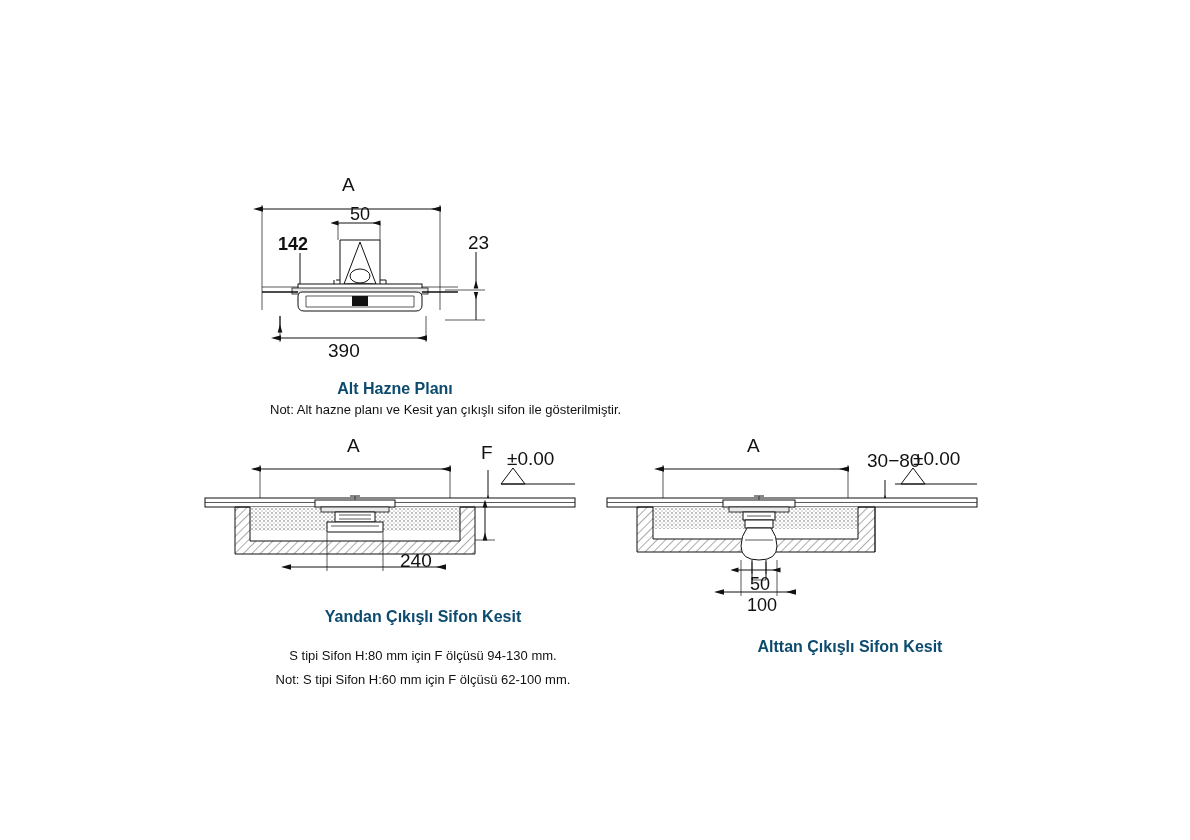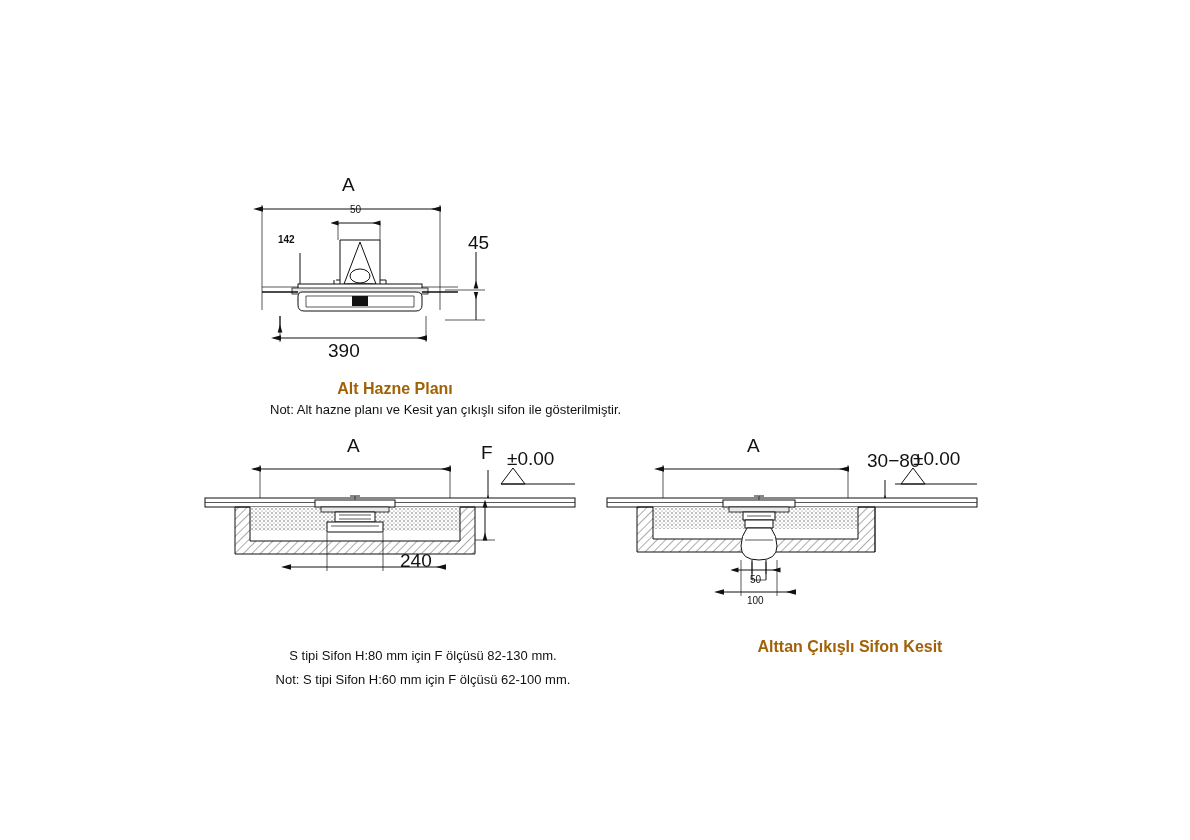--- a/index.html
+++ b/index.html
@@ -21,39 +21,39 @@
     background: #fff;
   }
   .view {
     position: absolute;
   }
   .caption {
     position: absolute;
     text-align: center;
     font-size: 16px;
     font-weight: bold;
-    color: #a16207;
+    color: #0c4a6e;
     white-space: nowrap;
   }
   .note {
     position: absolute;
     text-align: center;
     font-size: 13px;
     color: #111;
     white-space: nowrap;
     font-weight: normal;
   }
   .dim-label {
     position: absolute;
     font-size: 15px;
     color: #111;
     white-space: nowrap;
   }
   .dim-label.mid {
-    font-size: 10px;
+    font-size: 18px;
   }
   .dim-label.big {
     font-size: 19px;
   }
   svg {
     display: block;
     overflow: visible;
   }
   .ln {
     stroke: #111;
@@ -168,21 +168,21 @@
         <line class="ln" x1="40" y1="158" x2="186" y2="158" marker-start="url(#arr)" marker-end="url(#arr)"></line>
         <line class="ln-thin" x1="40" y1="136" x2="40" y2="162"></line>
         <line class="ln-thin" x1="186" y1="136" x2="186" y2="162"></line>
         <line class="ln" x1="40" y1="136" x2="40" y2="152" marker-end="url(#arrS)"></line>
       </g>
     </svg>
 
     <span class="dim-label big" style="left:102px; top:-6px;">A</span>
     <span class="dim-label mid" style="left:110px; top:24px;">50</span>
     <span class="dim-label mid" style="left:38px; top:54px;font-weight:bold;">142</span>
-    <span class="dim-label big" style="left:228px; top:52px;">45</span>
+    <span class="dim-label big" style="left:228px; top:52px;">23</span>
     <span class="dim-label big" style="left:88px; top:160px;">390</span>
   </div>
 
   <div class="caption" style="left:295px; top:380px; width:200px;">Alt Hazne Planı</div>
   <div class="note" style="left:270px; top:402px; width:250px;">Not: Alt hazne planı ve Kesit  yan çıkışlı sifon ile gösterilmiştir.</div>
 
   <div class="view" style="left:195px; top:440px; width:400px; height:160px;">
     <svg width="400" height="160" viewBox="0 0 400 160">
 
       <g>
@@ -230,22 +230,23 @@
         <line class="ln-thin" x1="280" y1="100" x2="300" y2="100"></line>
       </g>
     </svg>
 
     <span class="dim-label big" style="left:152px; top:-5px;">A</span>
     <span class="dim-label big" style="left:286px; top:2px;">F</span>
     <span class="dim-label big" style="left:312px; top:8px;">±0.00</span>
     <span class="dim-label big" style="left:205px; top:110px;">240</span>
   </div>
 
+  <div class="caption" style="left:258px; top:608px; width:330px;">Yandan Çıkışlı Sifon Kesit</div>
   <div class="note" style="left:258px; top:632px; width:330px;margin-top:40px;">Not: S tipi Sifon H:60 mm için F ölçüsü 62-100 mm.</div>
-  <div class="note" style="left:258px; top:648px; width:330px;">S tipi Sifon H:80 mm için F ölçüsü 82-130 mm.</div>
+  <div class="note" style="left:258px; top:648px; width:330px;">S tipi Sifon H:80 mm için F ölçüsü 94-130 mm.</div>
 
   <div class="view" style="left:595px; top:440px; width:400px; height:190px;">
     <svg width="400" height="190" viewBox="0 0 400 190">
 
       <g>
         <line class="ln" x1="68" y1="29" x2="253" y2="29" marker-start="url(#arr)" marker-end="url(#arr)"></line>
         <line class="ln-thin" x1="68" y1="25" x2="68" y2="62"></line>
         <line class="ln-thin" x1="253" y1="25" x2="253" y2="62"></line>
       </g>
 

